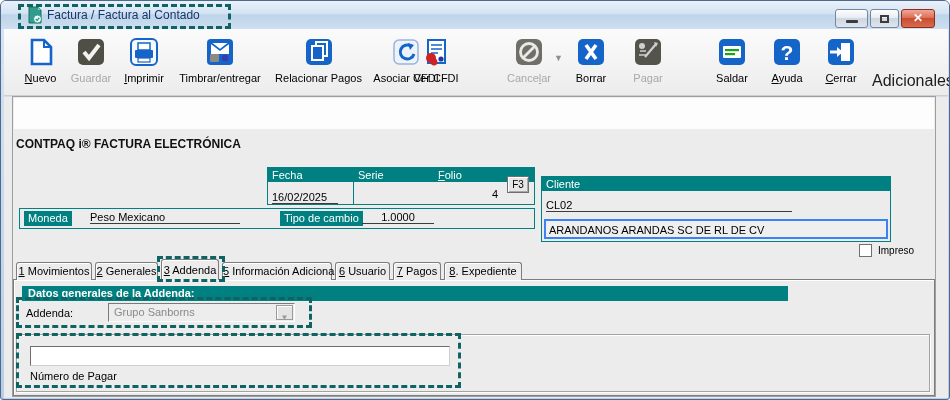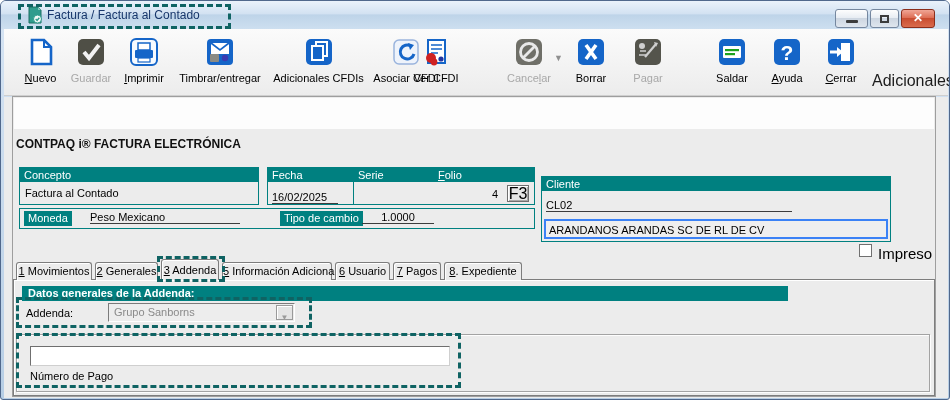--- a/index.html
+++ b/index.html
@@ -33,25 +33,25 @@
   .client{position:absolute;left:3px;top:96px;width:944px;height:301px;background:#ececec;}
   .inner-panel{position:absolute;left:11px;top:95px;width:924px;height:301px;border:1px solid #9e9e9e;background:#ececec;}
   .white-band{position:absolute;left:13px;top:97px;width:920px;height:31px;background:#fdfdfd;}
   .app-header{position:absolute;left:15px;top:136px;font-size:12px;font-weight:bold;color:#111;}
   
   .tealbox{position:absolute;border:1px solid #008080;background:#ececec;}
   .tealhead{height:14px;background:#008080;color:#fff;font-size:11px;line-height:14px;padding-left:4px;position:relative;}
   .tealchip{display:inline-block;background:#008080;color:#fff;font-size:11px;line-height:15px;padding:0 4px;}
   .val{font-size:11px;color:#000;}
   .uline{display:inline-block;border-bottom:1px solid #3c3c3c;}
-  .f3btn{position:absolute;right:5px;top:17px;width:22px;height:17px;font-size:16px;text-align:center;line-height:15px;
+  .f3btn{position:absolute;right:5px;top:8px;width:22px;height:17px;font-size:10px;text-align:center;line-height:15px;
     background:#e6e6e6;border:1px solid #6f6f6f;box-shadow:inset 1px 1px 0 #fff, inset -1px -1px 0 #a8a8a8;}
   .inputline{background:#efefef;border:2px solid #3b82f6;font-size:11px;line-height:18px;padding-left:3px;}
   .checkbox{position:absolute;width:13px;height:13px;background:#fff;border:1px solid #707070;}
-  .chk-label{position:absolute;font-size:15px;color:#000;}
+  .chk-label{position:absolute;font-size:10px;color:#000;}
   
   .tabs{position:absolute;left:15px;top:259px;height:20px;display:flex;align-items:flex-end;z-index:4;}
   .tab{height:18px;border:1px solid #7d7d7d;border-bottom:none;border-radius:3px 3px 0 0;
     background:#ececec;box-shadow:inset 1px 1px 0 #fff;font-size:11px;text-align:center;
     line-height:17px;margin-right:3px;white-space:nowrap;}
   .tab.active{height:21px;line-height:20px;z-index:6;position:relative;}
   .tabpanel{position:absolute;left:12px;top:278px;width:922px;height:117px;border:1px solid #7d7d7d;
     box-shadow:inset 1px 1px 0 #fff;background:#ececec;z-index:1;}
   .section-bar{position:absolute;left:8px;top:6px;width:766px;height:15px;background:#008080;
     color:#fff;font-size:11px;font-weight:bold;line-height:15px;padding-left:6px;}
@@ -133,21 +133,21 @@
       </svg>
       <div class="tlabel"><span></span><span class="u"></span><span>Timbrar/entregar</span></div>
     </div>
 
     <div class="tbtn" style="left:266px;width:97px;">
       <svg class="ticon" viewBox="0 0 30 30">
         <rect x="2" y="2" width="26" height="26" rx="5" fill="#1565c8"></rect>
         <rect x="12" y="5" width="11" height="14" fill="none" stroke="#fff" stroke-width="2"></rect>
         <rect x="8" y="9" width="11" height="14" fill="#1565c8" stroke="#fff" stroke-width="2"></rect>
       </svg>
-      <div class="tlabel"><span></span><span class="u"></span><span>Adicionales CFDIs</span></div>
+      <div class="tlabel"><span></span><span class="u"></span><span>Relacionar Pagos</span></div>
     </div>
 
     <div class="tbtn" style="left:406px;width:52px;">
       <svg class="ticon" viewBox="0 0 30 30">
         <rect x="7" y="3" width="17" height="23" fill="#fff" stroke="#1565c8" stroke-width="2"></rect>
         <path d="M10 8 h11 M10 12 h11 M10 16 h7" stroke="#1565c8" stroke-width="1.4"></path>
         <circle cx="10" cy="21" r="5" fill="#cf2222"></circle>
         <circle cx="13" cy="25" r="3.4" fill="#cf2222"></circle>
         <circle cx="20" cy="22" r="2.6" fill="#2236a0"></circle>
       </svg>
@@ -221,24 +221,20 @@
     </div>
 
     <div class="adicionales">Adicionales</div>
   </div>
 
   <div class="client"></div>
   <div class="inner-panel"></div>
   <div class="white-band"></div>
   <div class="app-header">CONTPAQ i® FACTURA ELECTRÓNICA</div>
 
-  <div class="tealbox" style="left:18px;top:166px;width:240px;height:38px;">
-    <div class="tealhead">Concepto</div>
-    <div class="val" style="padding:5px 0 0 5px;">Factura al Contado</div>
-  </div>
 
   <div class="tealbox" style="left:266px;top:166px;width:96px;height:38px;">
     <div class="tealhead">Fecha</div>
     <div style="padding:5px 0 0 4px;"><span class="val uline" style="min-width:66px;">16/02/2025</span></div>
   </div>
 
   <div class="tealbox" style="left:352px;top:166px;width:182px;height:38px;">
     <div class="tealhead">
       <span>Serie</span>
       <span style="position:absolute;left:40px;top:0;padding-left:44px;"><span class="u">F</span><span>olio</span></span>
@@ -275,21 +271,21 @@
 
   <div class="tabpanel">
     <div class="section-bar">Datos generales de la Addenda:</div>
     <div class="addenda-label">Addenda:</div>
     <div class="combo">
       <span class="combo-text">Grupo Sanborns</span>
       <span class="combo-btn"><span>▼</span></span>
     </div>
     <div class="groupbox"></div>
     <input class="np-input" type="text" value="" style="">
-    <div class="np-label">Número de Pago</div>
+    <div class="np-label">Número de Pagar</div>
   </div>
 
   <div class="annot" style="left:17px;top:3px;width:213px;height:25px;"></div>
   <div class="annot" style="left:156px;top:255px;width:68px;height:26px;"></div>
   <div class="annot" style="left:15px;top:296px;width:296px;height:31px;"></div>
   <div class="annot" style="left:15px;top:332px;width:445px;height:55px;"></div>
 
 </div>
 
 </body></html>

